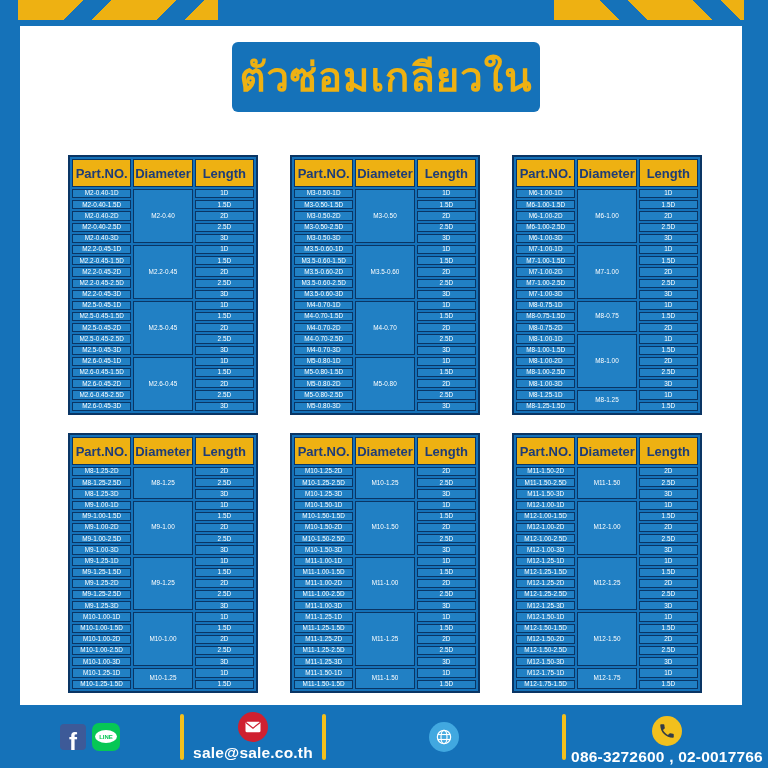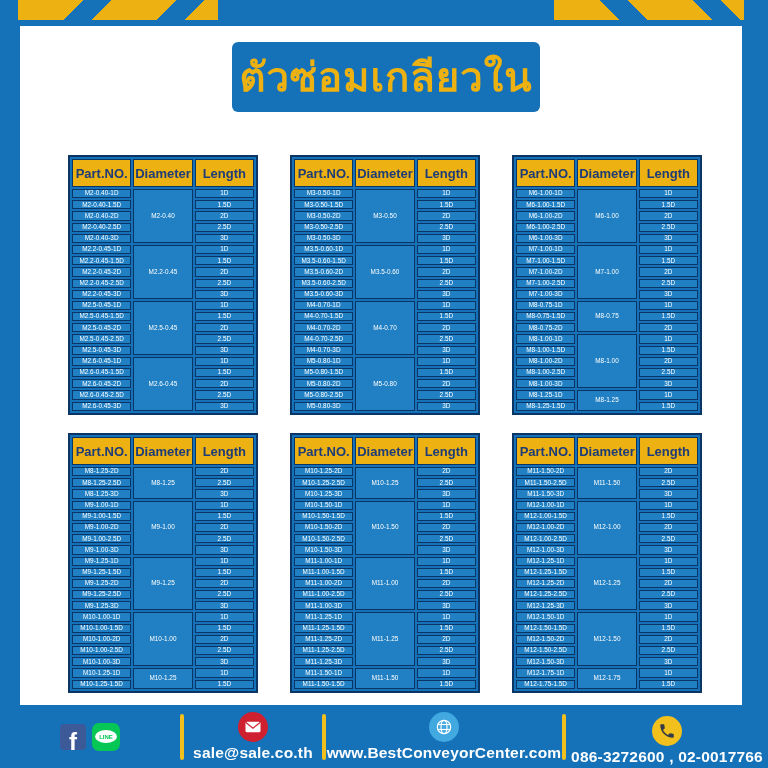--- a/index.html
+++ b/index.html
@@ -689,21 +689,20 @@
       <div class="icons">
         <div class="round-icon globe-bg">
           <svg width="20" height="20" viewBox="0 0 24 24">
             <circle cx="12" cy="12" r="8" fill="none" stroke="#ffffff" stroke-width="1.4"></circle>
             <ellipse cx="12" cy="12" rx="3.6" ry="8" fill="none" stroke="#ffffff" stroke-width="1.4"></ellipse>
             <line x1="4.6" y1="9" x2="19.4" y2="9" stroke="#ffffff" stroke-width="1.4"></line>
             <line x1="4.6" y1="15" x2="19.4" y2="15" stroke="#ffffff" stroke-width="1.4"></line>
           </svg>
         </div>
       </div>
-      <div class="f-label">www.BestConveyorCenter.com</div>
     </div>
     <div class="f-divider"></div>
 
     <div class="f-sec sec-phone">
       <div class="icons">
         <div class="round-icon phone-bg">
           <svg width="18" height="18" viewBox="0 0 24 24">
             <path fill="#333b46" d="M6.62 10.79c1.44 2.83 3.76 5.14 6.59 6.59l2.2-2.2c.27-.27.67-.36 1.02-.24 1.12.37 2.33.57 3.57.57.55 0 1 .45 1 1V20c0 .55-.45 1-1 1-9.39 0-17-7.61-17-17 0-.55.45-1 1-1h3.5c.55 0 1 .45 1 1 0 1.25.2 2.45.57 3.57.11.35.03.74-.24 1.02l-2.2 2.2z"></path>
           </svg>
         </div>

